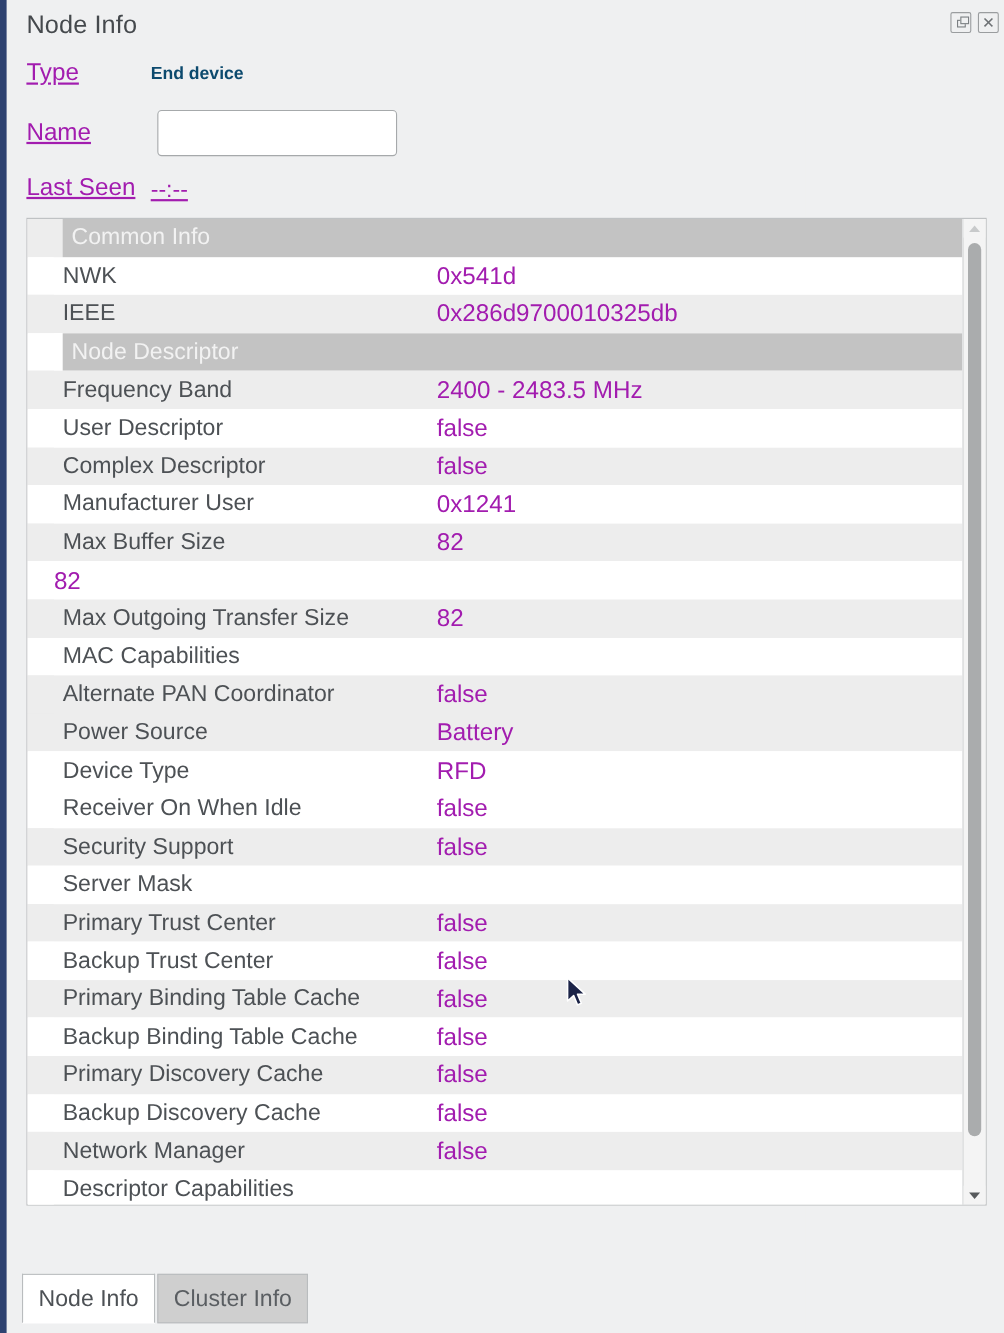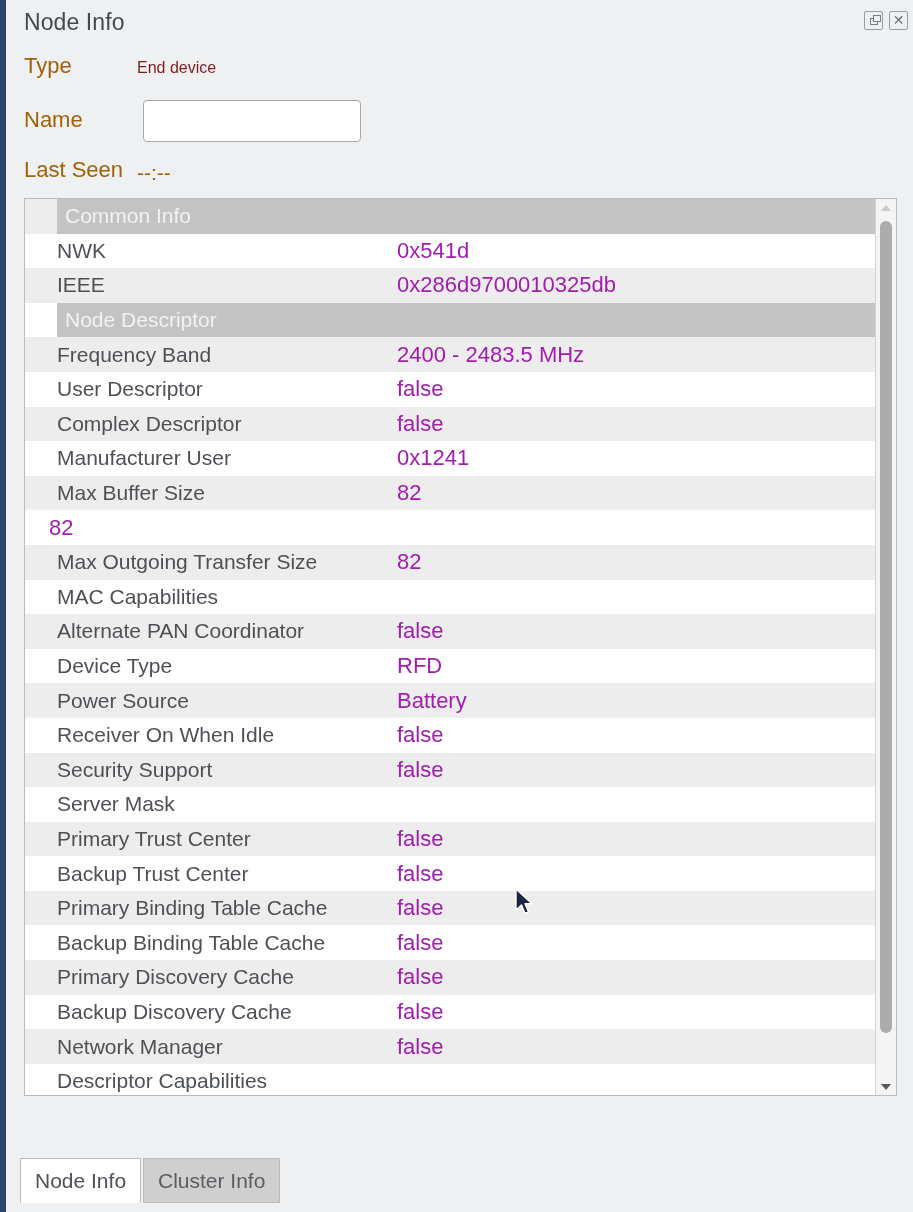--- a/index.html
+++ b/index.html
@@ -73,27 +73,29 @@
     font-size: 14px;
     line-height: 17px;
     text-align: center;
     font-family: "Liberation Sans", sans-serif;
   }
   
   .form-area { position: absolute; left: 6px; top: 44px; width: 907px; }
   .frow { position: absolute; }
   .flabel {
     font-size: 22px;
-    color: #a16207;
+    color: #a21caf;
     white-space: nowrap;
+    text-decoration: underline;
   }
   .fvalue {
     font-size: 16px;
-    color: #7f1d1d;
+    color: #0c4a6e;
     white-space: nowrap;
+    font-weight: bold;
   }
   .name-input {
     position: absolute;
     left: 137px; top: 56px;
     width: 218px; height: 42px;
     background: #ffffff;
     border: 1px solid #a6a9ab;
     border-radius: 4px;
     box-sizing: border-box;
     font-family: "Liberation Sans", sans-serif;
@@ -370,32 +372,32 @@
             <span class="tval"></span>
           </div>
         </div>
         <div class="trow even plain">
           <div class="indent" style="width: 24px;"></div>
           <div class="band">
             <span class="tkey">Alternate PAN Coordinator</span>
             <span class="tval">false</span>
           </div>
         </div>
+        <div class="trow even plain">
+          <div class="indent" style="width: 24px;"></div>
+          <div class="band">
+            <span class="tkey">Power Source</span>
+            <span class="tval">Battery</span>
+          </div>
+        </div>
         <div class="trow odd plain">
           <div class="indent" style="width: 24px;"></div>
           <div class="band">
             <span class="tkey">Device Type</span>
             <span class="tval">RFD</span>
-          </div>
-        </div>
-        <div class="trow even plain">
-          <div class="indent" style="width: 24px;"></div>
-          <div class="band">
-            <span class="tkey">Power Source</span>
-            <span class="tval">Battery</span>
           </div>
         </div>
         <div class="trow odd plain">
           <div class="indent" style="width: 24px;"></div>
           <div class="band">
             <span class="tkey">Receiver On When Idle</span>
             <span class="tval">false</span>
           </div>
         </div>
         <div class="trow even plain">

